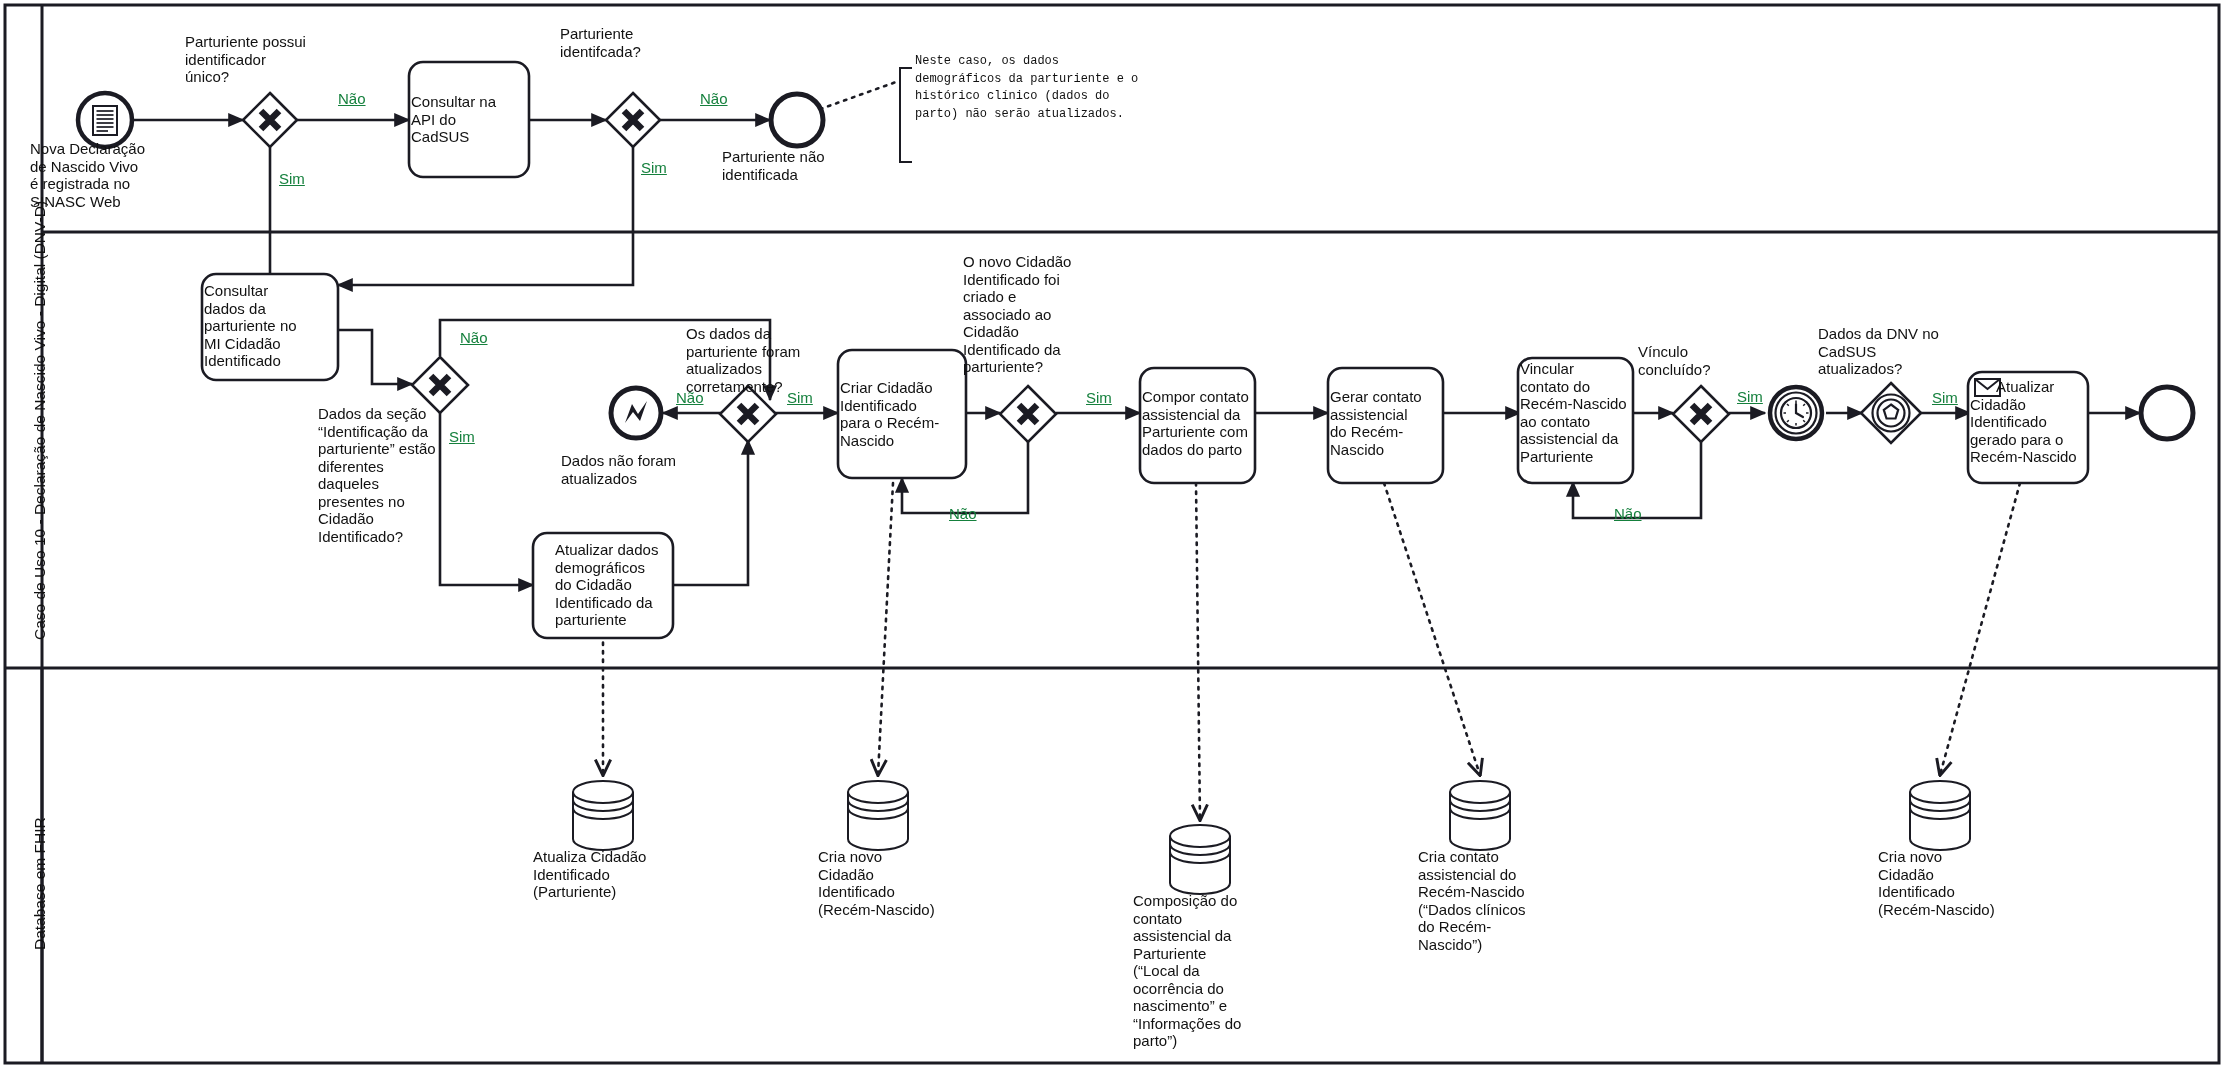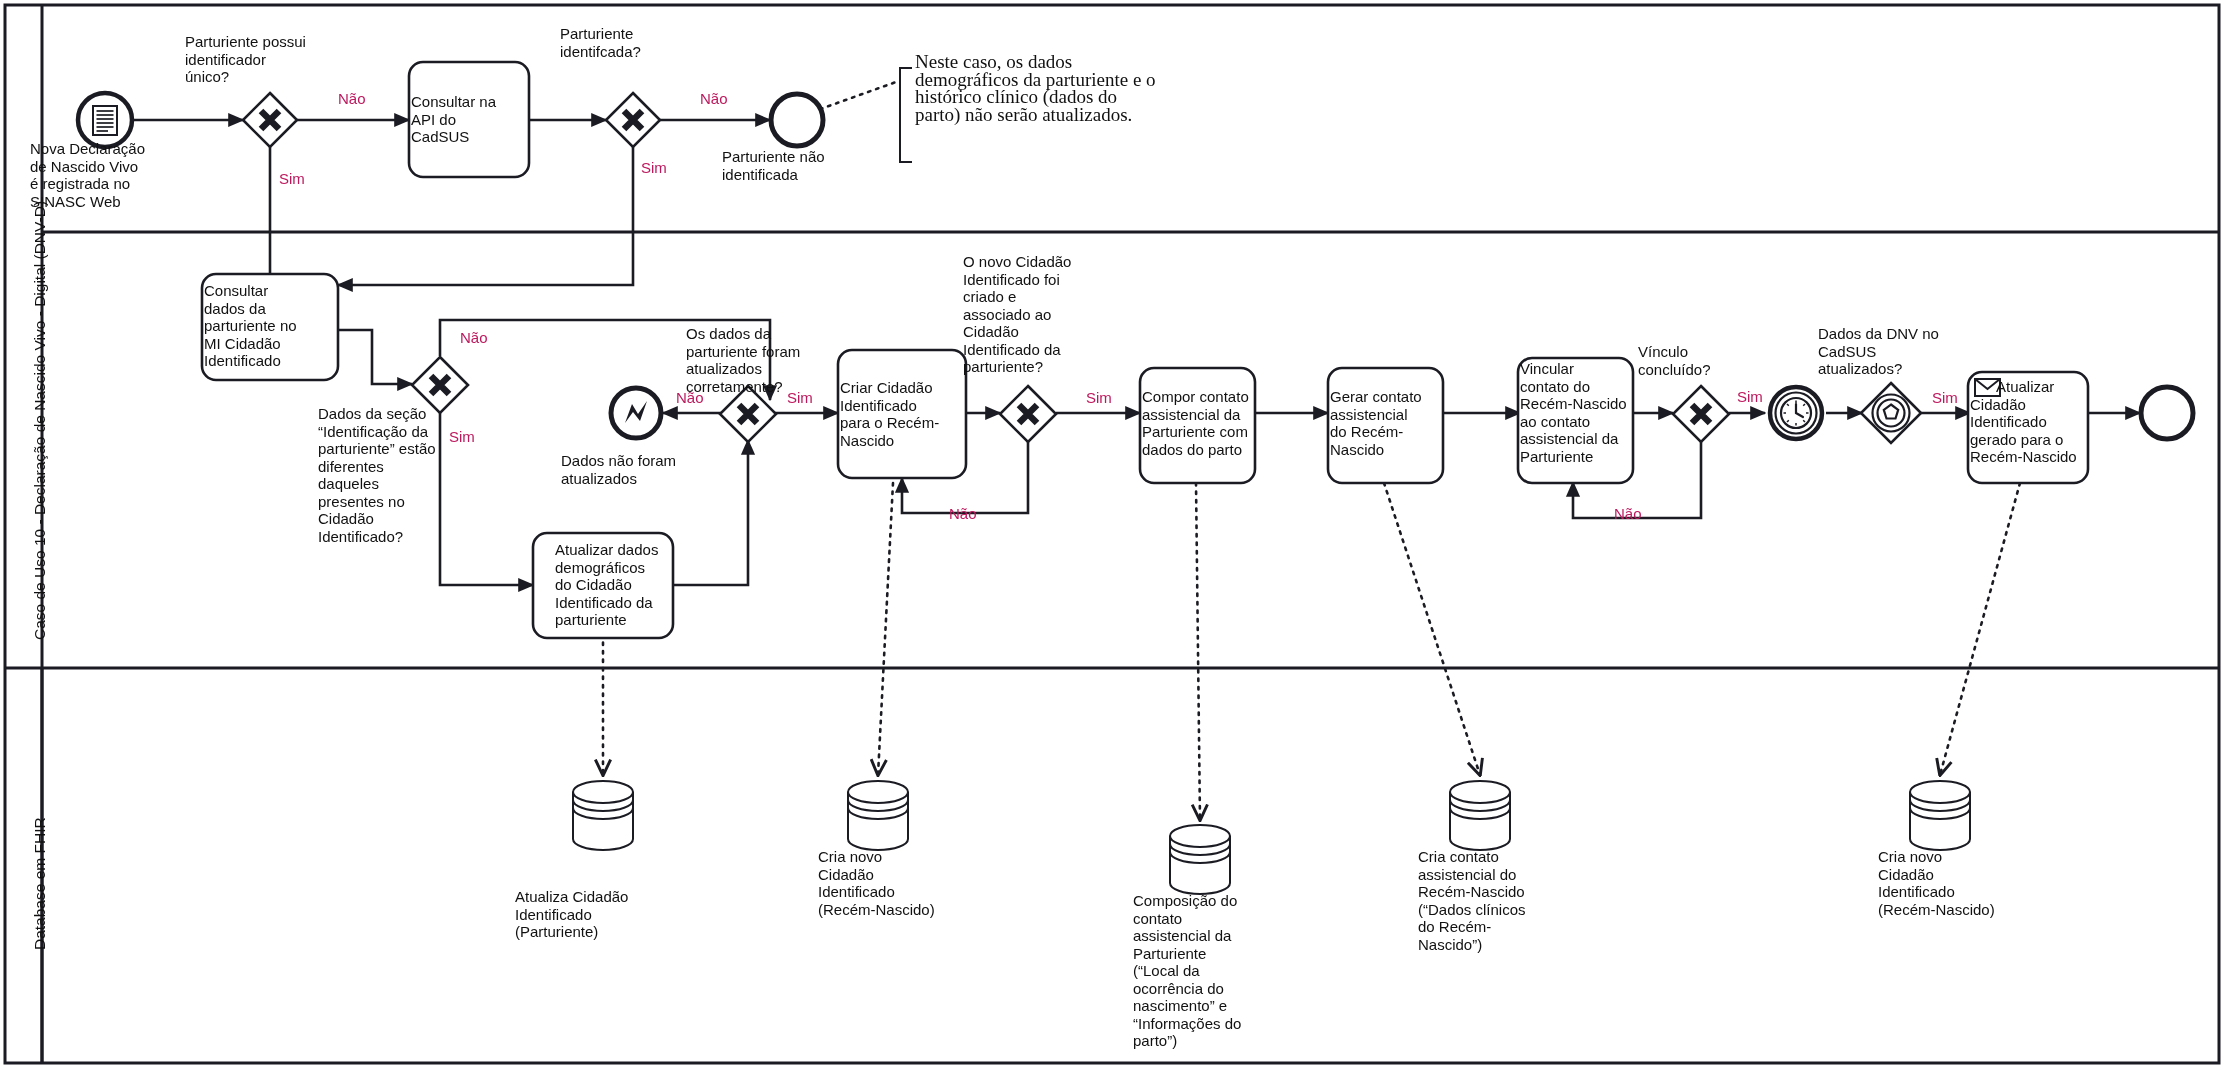--- a/index.html
+++ b/index.html
@@ -13,23 +13,23 @@
   .shape{fill:#ffffff;stroke:#1b1b23;stroke-width:2.6;}
   .shapeThick{fill:#ffffff;stroke:#1b1b23;stroke-width:5;}
   .ev{fill:#ffffff;stroke:#1b1b23;stroke-width:4.5;}
   .evIn{fill:none;stroke:#1b1b23;stroke-width:2.2;}
   .gw{fill:#ffffff;stroke:#1b1b23;stroke-width:2.6;}
   .xmark{fill:none;stroke:#1b1b23;stroke-width:6.5;stroke-linecap:butt;}
   .dotted{fill:none;stroke:#1b1b23;stroke-width:2.6;stroke-dasharray:2.5 6;stroke-linecap:round;}
   
   .t{position:absolute;font-family:"Liberation Sans", sans-serif;
      font-size:15px;line-height:17.5px;color:#111;white-space:pre-line;}
-  .tl{position:absolute;text-align:center;font-family:Liberation Serif, serif;
-     font-size:19px;line-height:17.5px;color:#111;white-space:pre-line;}
-  .flowlbl{position:absolute;font-family:"Liberation Sans", sans-serif;font-size:15px;color:#be185d;}
+  .tl{position:absolute;text-align:center;font-family:Liberation Mono, monospace;
+     font-size:12px;line-height:17.5px;color:#111;white-space:pre-line;}
+  .flowlbl{position:absolute;font-family:"Liberation Sans", sans-serif;font-size:15px;color:#15803d;text-decoration:underline;}
   .poolname{position:absolute;font-family:"Liberation Sans", sans-serif;font-size:15.5px;
             color:#111;transform-origin:0 0;white-space:nowrap;}
 </style>
 </head>
 <body>
 
 <div id="stage">
 
   <svg width="2224" height="1068" viewBox="0 0 2224 1068">
     <defs>
@@ -348,21 +348,21 @@
   <div class="flowlbl" style="left:460px; top:329px;">Não</div>
   <div class="flowlbl" style="left:449px; top:428px;">Sim</div>
   <div class="flowlbl" style="left:676px; top:389px;">Não</div>
   <div class="flowlbl" style="left:787px; top:389px;">Sim</div>
   <div class="flowlbl" style="left:1086px; top:389px;">Sim</div>
   <div class="flowlbl" style="left:949px; top:505px;">Não</div>
   <div class="flowlbl" style="left:1737px; top:388px;">Sim</div>
   <div class="flowlbl" style="left:1614px; top:505px;">Não</div>
   <div class="flowlbl" style="left:1932px; top:389px;">Sim</div>
 
-  <div class="t" style="left:515px; top:848px; width:140px;margin-top:40px;">Atualiza Cidadão
+  <div class="t" style="left:533px; top:848px; width:140px;">Atualiza Cidadão
 Identificado
 (Parturiente)</div>
   <div class="t" style="left:818px; top:848px; width:120px;">Cria novo
 Cidadão
 Identificado
 (Recém-Nascido)</div>
   <div class="t" style="left:1133px; top:892px; width:134px;">Composição do
 contato
 assistencial da
 Parturiente

